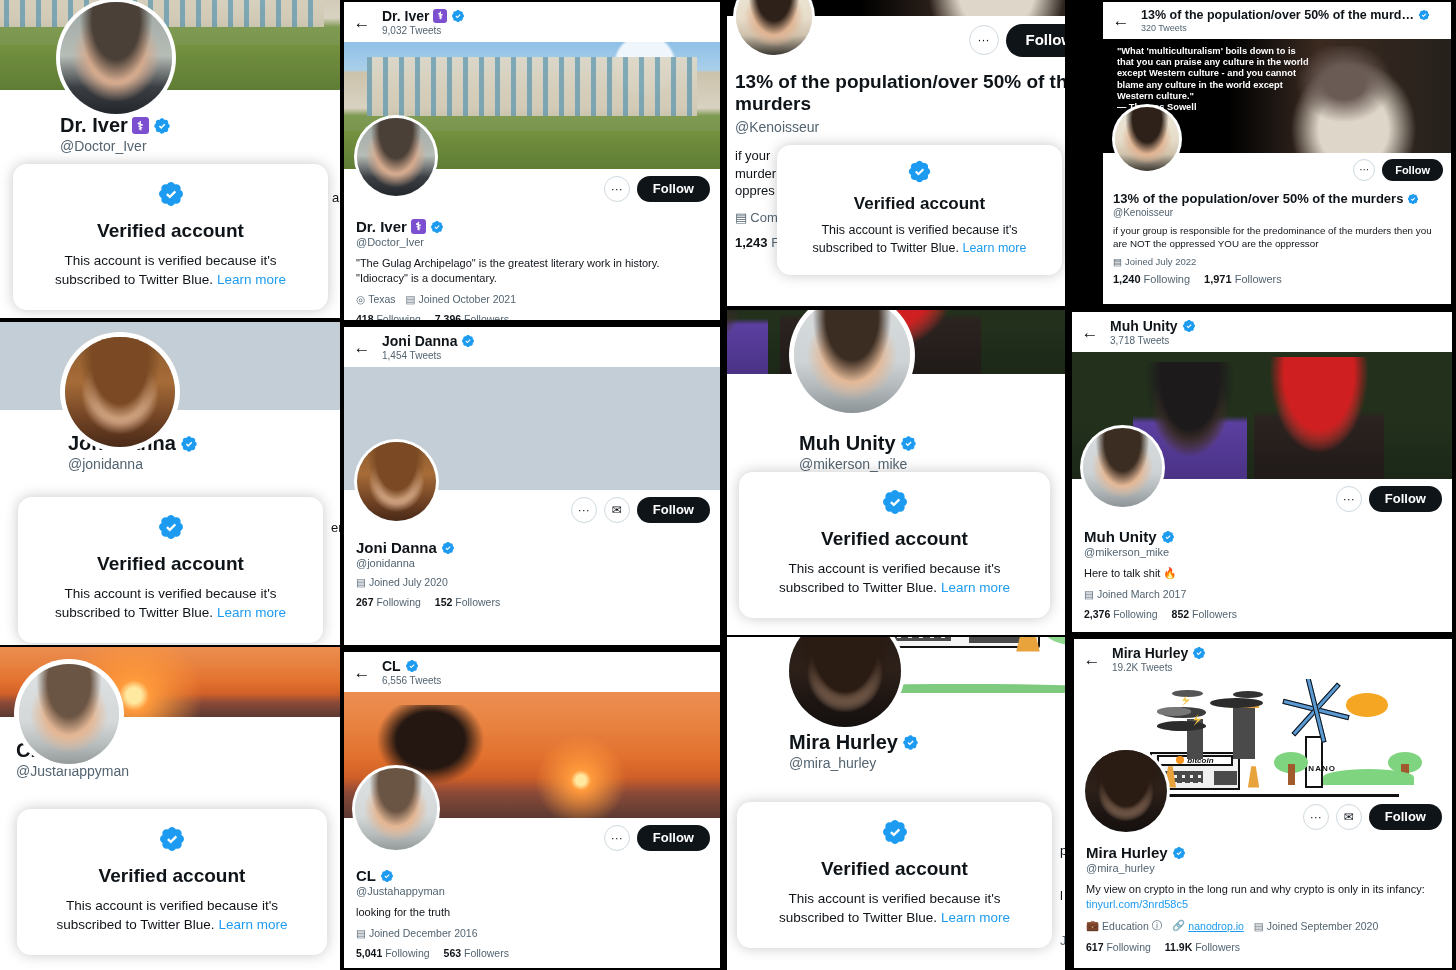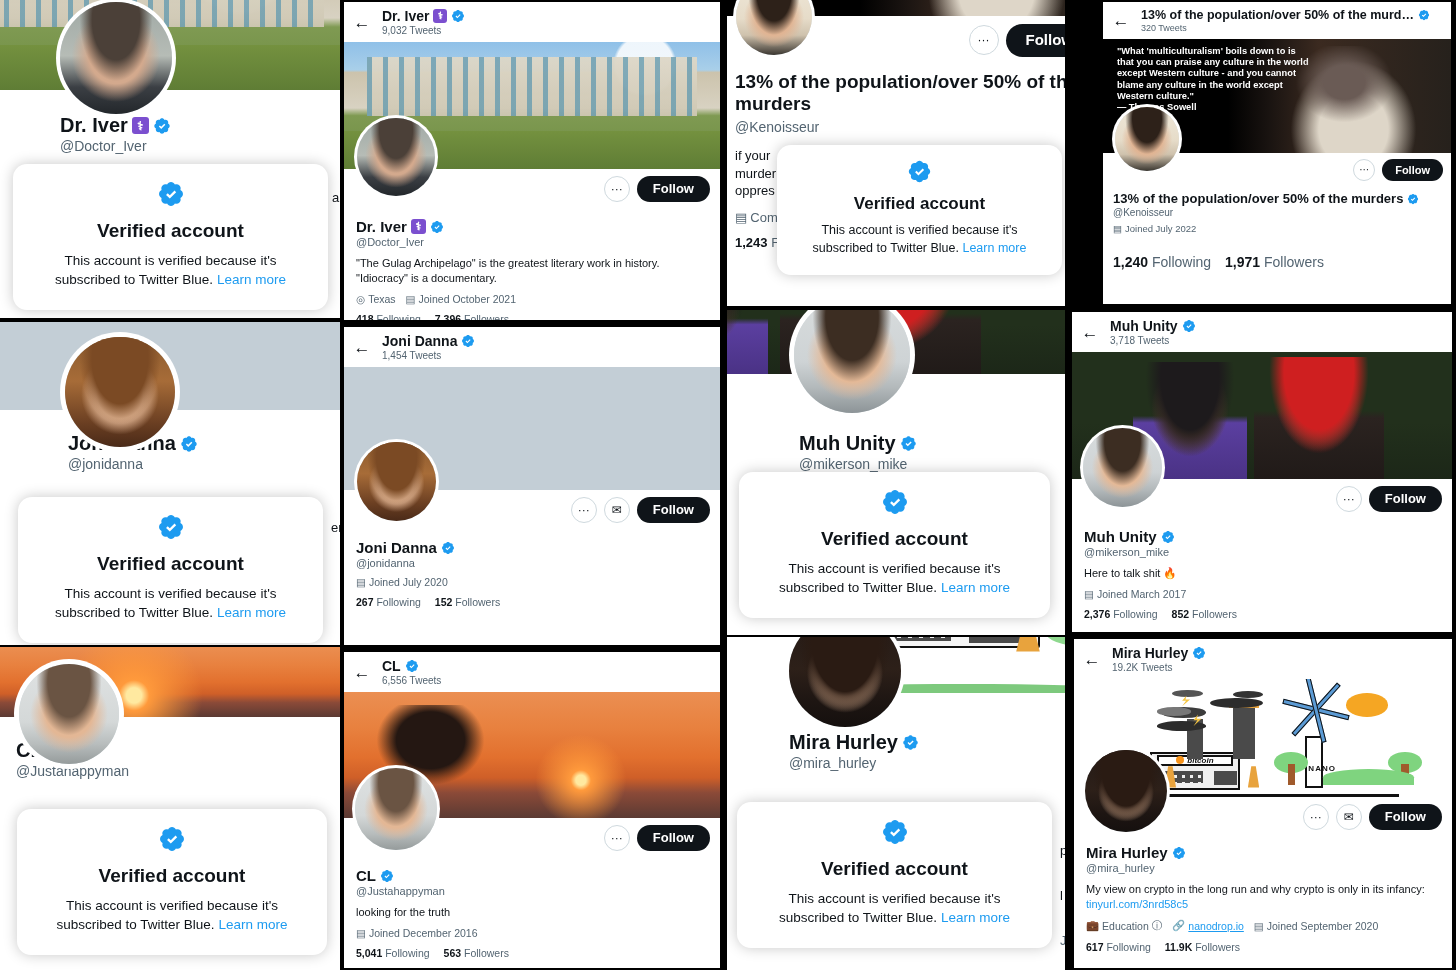--- a/index.html
+++ b/index.html
@@ -394,27 +394,28 @@
         <div class="prof-name" style="font-size:13px">
           <span>13% of the population/over 50% of the murders</span>
           <span class="vb" style="width:12px;height:12px">
             <svg viewBox="0 0 24 24">
                 <path fill="#1d9bf0" d="M22.25 12c0-1.43-.88-2.67-2.19-3.34.46-1.39.2-2.9-.81-3.91s-2.52-1.27-3.91-.81C14.67 2.63 13.43 1.75 12 1.75s-2.67.88-3.34 2.19c-1.39-.46-2.9-.2-3.91.81s-1.27 2.52-.81 3.91C2.63 9.33 1.75 10.57 1.75 12s.88 2.67 2.19 3.34c-.46 1.39-.2 2.9.81 3.91s2.52 1.27 3.91.81c.67 1.31 1.91 2.19 3.34 2.19s2.67-.88 3.34-2.19c1.39.46 2.9.2 3.91-.81s1.27-2.52.81-3.91c1.31-.67 2.19-1.91 2.19-3.34z"></path>
                 <path fill="#fff" d="M10.97 15.95l-3.2-3.2 1.41-1.41 1.79 1.79 4.06-4.06 1.41 1.41z"></path>
               </svg>
           </span>
         </div>
         <div class="prof-handle" style="font-size:10px">@Kenoisseur</div>
+        <div class="prof-bio" style="font-size:9.8px;margin-top:6px">if your group is responsible for the predominance of the murders then you are NOT the oppressed YOU are the oppressor</div>
         <div class="meta-row" style="font-size:9.5px;margin-top:5px">
           <span class="meta-item">
             <span>▤</span>
             <span>Joined July 2022</span>
           </span>
         </div>
-        <div class="stats" style="font-size:14px;margin-top:20px">
+        <div class="stats" style="font-size:11px;margin-top:6px">
           <span><b>1,240</b> <span>Following</span></span>
           <span><b>1,971</b> <span>Followers</span></span>
         </div>
       </div>
     </div>
   </div>
 
   <div class="cell" style="left:0;top:322px;width:340px;height:323px">
     <div class="panel" style="left:-230px;top:-52px;width:600px;height:420px;">
       <div class="banner bn-gray" style="height:140px"></div>

